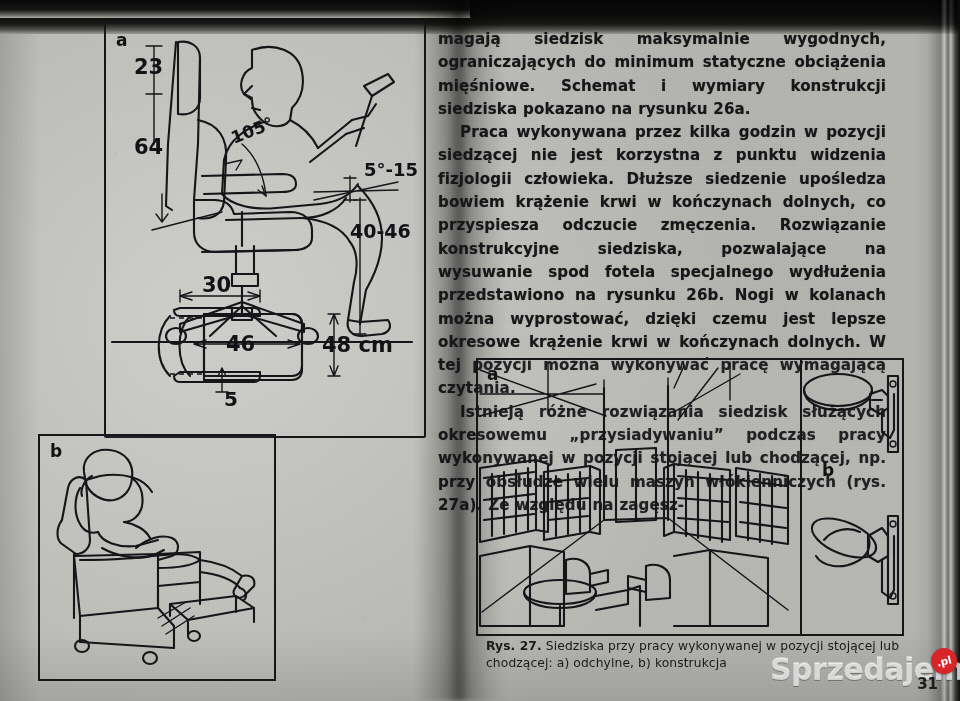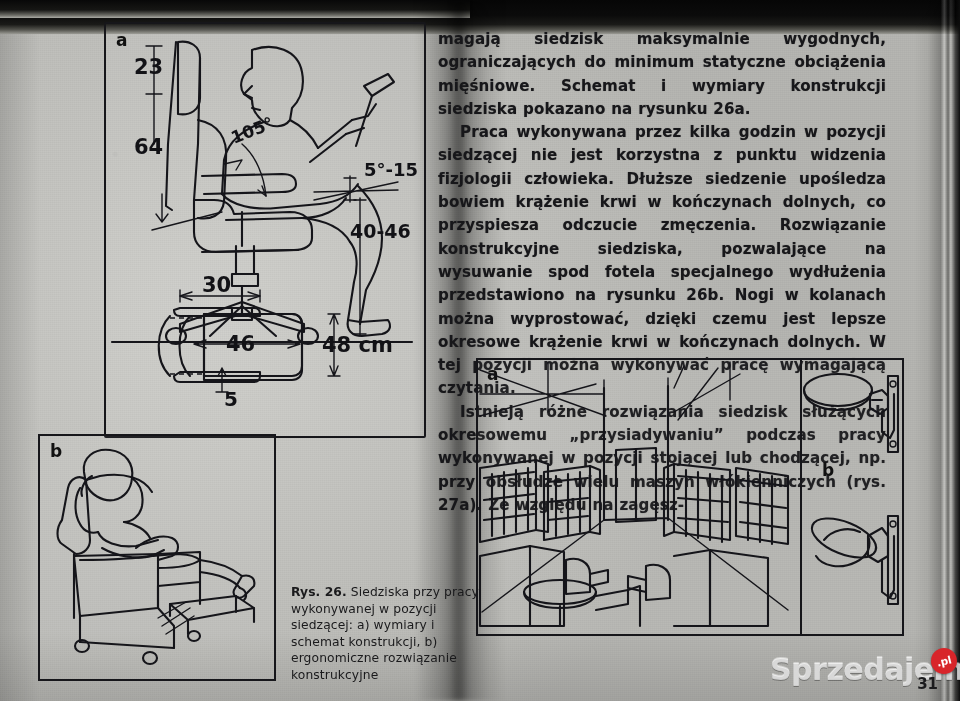--- a/index.html
+++ b/index.html
@@ -259,24 +259,20 @@
       <path class="ln" d="M118 132 C138 132 152 130 160 124"></path>
 
       <path class="ln" d="M160 124 C176 126 192 132 202 140"></path>
       <path class="ln" d="M160 136 C178 138 194 144 200 152"></path>
 
       <path class="ln" d="M202 140 C210 138 216 142 214 150 L204 160 C198 164 192 160 194 154 Z"></path>
       <path class="ln" d="M200 152 C206 154 208 160 204 164"></path>
     </svg>
   </div>
 
-  <div class="cap" id="cap26">
-    <b>Rys. 26.</b>
-    <span> Siedziska przy pracy wykonywanej w pozycji siedzącej: a) wymiary i schemat konstrukcji, b) ergonomiczne rozwiązanie konstrukcyjne</span>
-  </div>
 
   <div class="body-text" id="col-right">
     <p>magają siedzisk maksymalnie wygodnych, ograniczających do minimum statyczne obciążenia mięśniowe. Schemat i wymiary konstrukcji siedziska pokazano na rysunku 26a.</p>
     <p class="ind">Praca wykonywana przez kilka godzin w pozycji siedzącej nie jest korzystna z punktu widzenia fizjologii człowieka. Dłuższe siedzenie upośledza bowiem krążenie krwi w kończynach dolnych, co przyspiesza odczucie zmęczenia. Rozwiązanie konstrukcyjne siedziska, pozwalające na wysuwanie spod fotela specjalnego wydłużenia przedstawiono na rysunku 26b. Nogi w kolanach można wyprostować, dzięki czemu jest lepsze okresowe krążenie krwi w kończynach dolnych. W tej pozycji można wykonywać pracę wymagającą czytania.</p>
     <p class="ind">Istnieją różne rozwiązania siedzisk służących okresowemu „przysiadywaniu” podczas pracy wykonywanej w pozycji stojącej lub chodzącej, np. przy obsłudze wielu maszyn włókienniczych (rys. 27a). Ze względu na zagęsz-</p>
   </div>
 
   <div class="frame" id="fig27">
     <div class="divider"></div>
     <div class="plabel" style="left:9px;top:4px;">a</div>
@@ -352,20 +348,24 @@
       <path class="ln" d="M22 180 C30 170 46 166 58 172"></path>
 
       <path class="ln" d="M66 176 L80 168 L86 176 L86 196 L76 202 L66 196 Z"></path>
       <path class="ln" d="M80 200 L80 232 L88 238 L92 230 L92 176"></path>
       <path class="ln" d="M86 156 L96 156 L96 244 L86 244 Z"></path>
       <circle class="ln-t" cx="91" cy="164" r="3"></circle>
       <circle class="ln-t" cx="91" cy="236" r="3"></circle>
     </svg>
   </div>
 
+  <div class="cap" id="cap27">
+    <b>Rys. 27.</b>
+    <span> Siedziska przy pracy wykonywanej w pozycji stojącej lub chodzącej: a) odchylne, b) konstrukcja</span>
+  </div>
 
   <div class="wm">Sprzedajemy</div>
   <div class="wm-dot">
     <span>.pl</span>
   </div>
   <div class="pageno">31</div>
 
 </div>
 
 </body></html>

